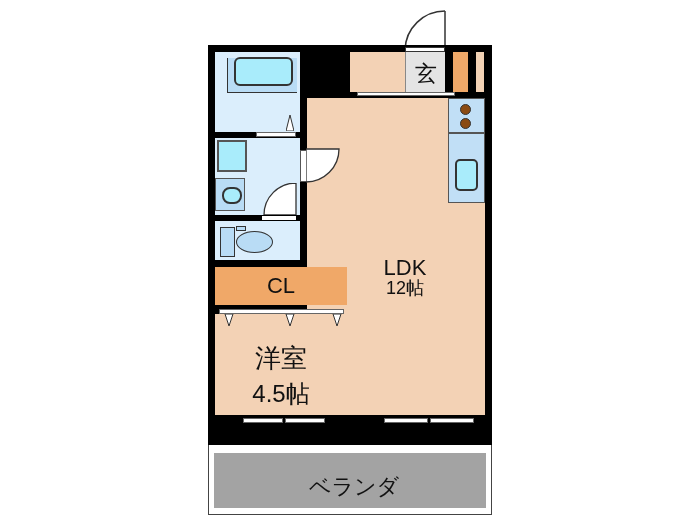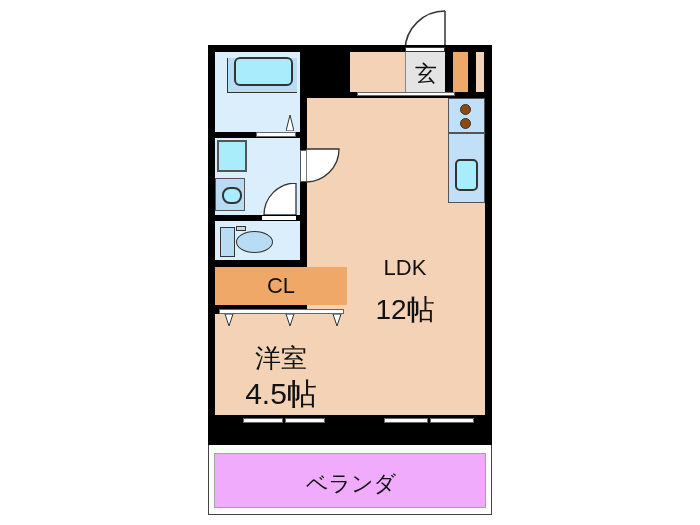--- a/index.html
+++ b/index.html
@@ -65,43 +65,43 @@
 
   <div class="abs" style="left:448px;top:98px;width:37px;height:35px;background:#c1dff6;border:1px solid #555;">
     <div class="abs" style="left:11px;top:5px;width:11px;height:11px;border-radius:50%;background:#8a4a12;border:1px solid #333;"></div>
     <div class="abs" style="left:11px;top:19px;width:11px;height:11px;border-radius:50%;background:#8a4a12;border:1px solid #333;"></div>
   </div>
   <div class="abs" style="left:448px;top:133px;width:37px;height:70px;background:#c1dff6;border:1px solid #555;">
     <div class="abs" style="left:6px;top:25px;width:23px;height:32px;background:#a9ecfb;border:2px solid #333;border-radius:5px;"></div>
   </div>
 
   <span class="lab" style="left:360px;top:254px;width:90px;font-size:22px;line-height:28px;">LDK</span>
-  <span class="lab" style="left:360px;top:296px;width:90px;font-size:28px;line-height:28px;">12帖</span>
+  <span class="lab" style="left:360px;top:274px;width:90px;font-size:18px;line-height:28px;">12帖</span>
 
   <div class="abs" style="left:215px;top:267px;width:132px;height:38px;background:#f0a868;">
     <span class="lab" style="left:0;top:6px;width:132px;font-size:22px;">CL</span>
   </div>
   <div class="abs" style="left:219px;top:309px;width:125px;height:5px;background:#fff;border:1px solid #666;"></div>
   <svg class="abs" style="left:215px;top:314px;width:135px;height:16px;">
     <path d="M10 0 L14 12 L18 0 Z" fill="#fff" stroke="#333" stroke-width="1"></path>
     <path d="M71 0 L75 12 L79 0 Z" fill="#fff" stroke="#333" stroke-width="1"></path>
     <path d="M118 0 L122 12 L126 0 Z" fill="#fff" stroke="#333" stroke-width="1"></path>
   </svg>
 
   <div class="abs" style="left:215px;top:314px;width:132px;height:101px;background:#f3d2b5;"></div>
   <svg class="abs" style="left:215px;top:314px;width:135px;height:16px;">
     <path d="M10 0 L14 12 L18 0 Z" fill="#fff" stroke="#333" stroke-width="1"></path>
     <path d="M71 0 L75 12 L79 0 Z" fill="#fff" stroke="#333" stroke-width="1"></path>
     <path d="M118 0 L122 12 L126 0 Z" fill="#fff" stroke="#333" stroke-width="1"></path>
   </svg>
   <span class="lab" style="left:215px;top:340px;width:132px;font-size:26px;line-height:36px;">洋室</span>
-  <span class="lab" style="left:215px;top:376px;width:132px;font-size:30px;line-height:36px;">4.5帖</span>
+  <span class="lab" style="left:215px;top:376px;width:132px;font-size:24px;line-height:36px;">4.5帖</span>
 
   <div class="abs" style="left:243px;top:418px;width:40px;height:5px;background:#fff;border:1px solid #666;"></div>
   <div class="abs" style="left:285px;top:418px;width:40px;height:5px;background:#fff;border:1px solid #666;"></div>
   <div class="abs" style="left:384px;top:418px;width:44px;height:5px;background:#fff;border:1px solid #666;"></div>
   <div class="abs" style="left:430px;top:418px;width:44px;height:5px;background:#fff;border:1px solid #666;"></div>
 
   <div class="abs" style="left:208px;top:445px;width:284px;height:70px;border:1px solid #444;border-top:none;background:#fff;"></div>
-  <div class="abs" style="left:214px;top:453px;width:272px;height:55px;background:#f0abfc;border:1px solid #a3a3a3;">
+  <div class="abs" style="left:214px;top:453px;width:272px;height:55px;background:#a3a3a3;border:4px solid #a3a3a3;">
     <span class="lab" style="left:0;top:15px;width:272px;font-size:22px;">ベランダ</span>
   </div>
 </div>
 
 </body></html>

